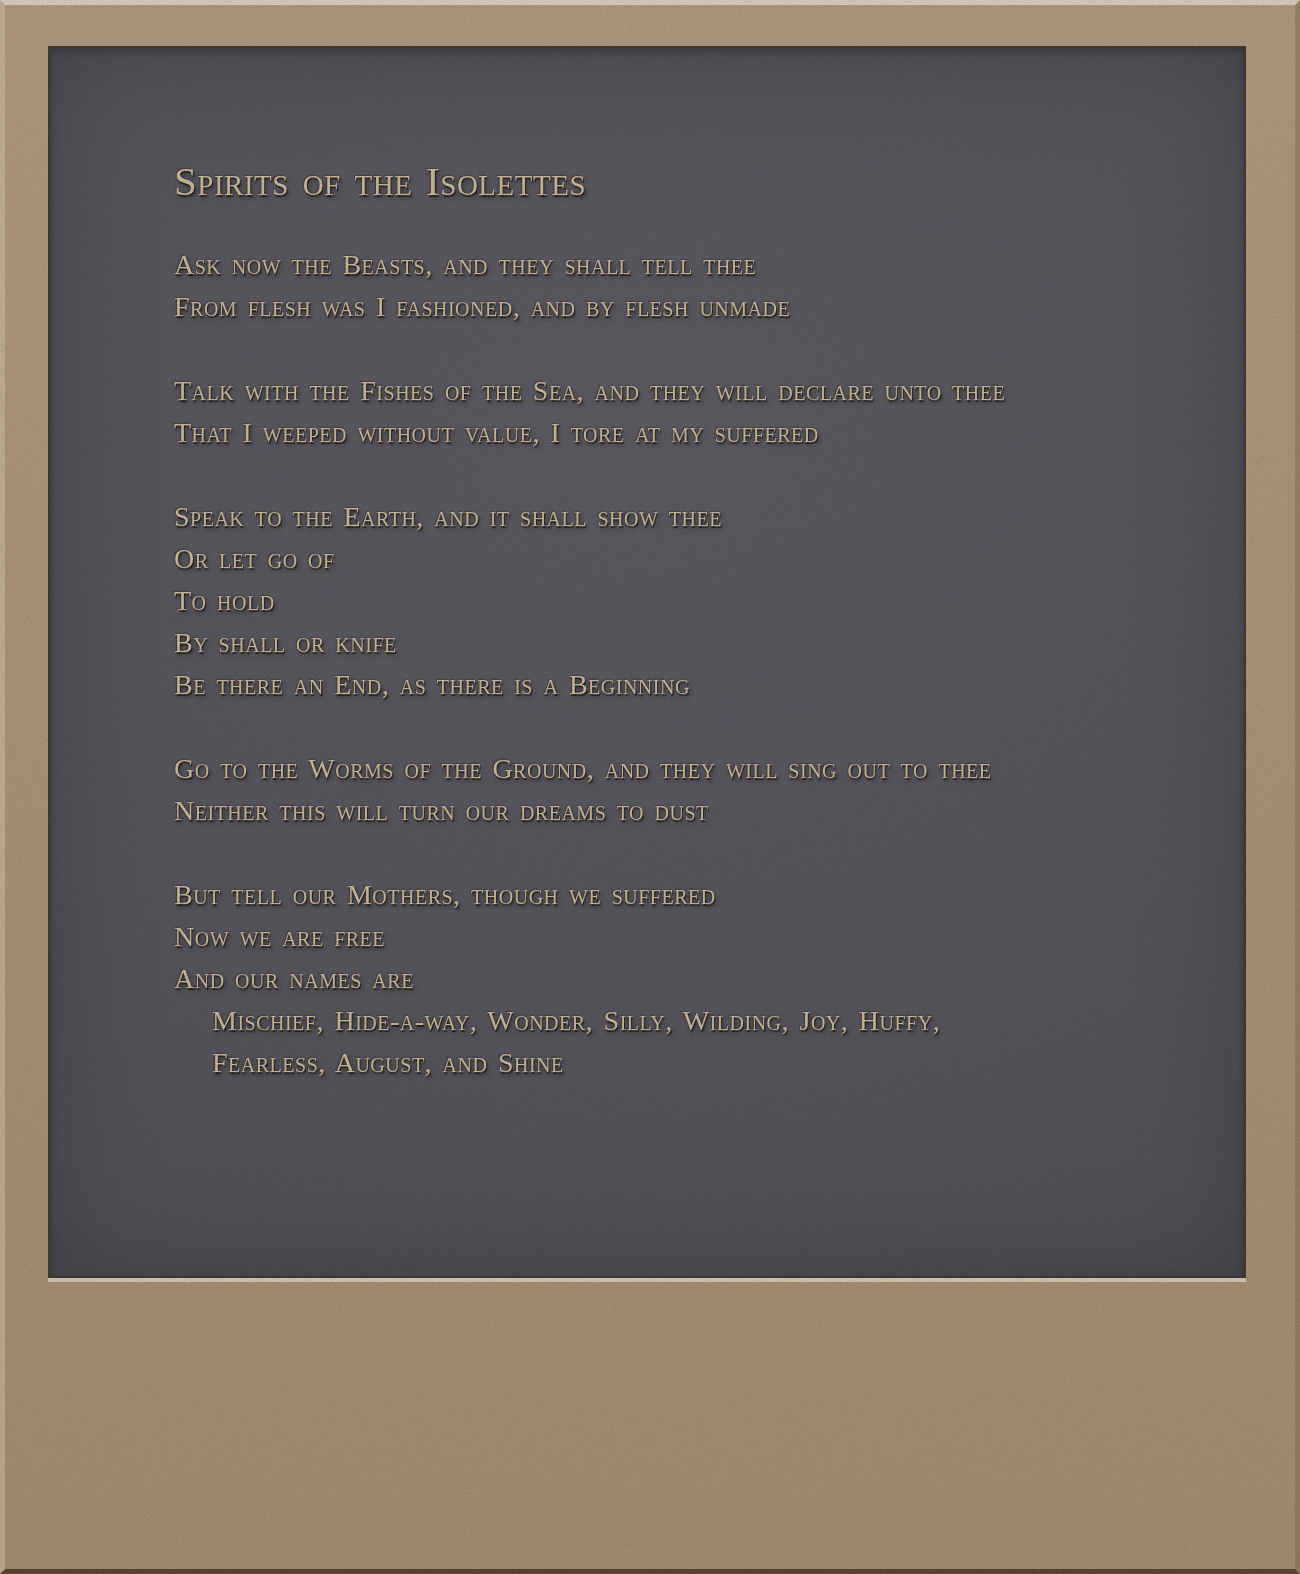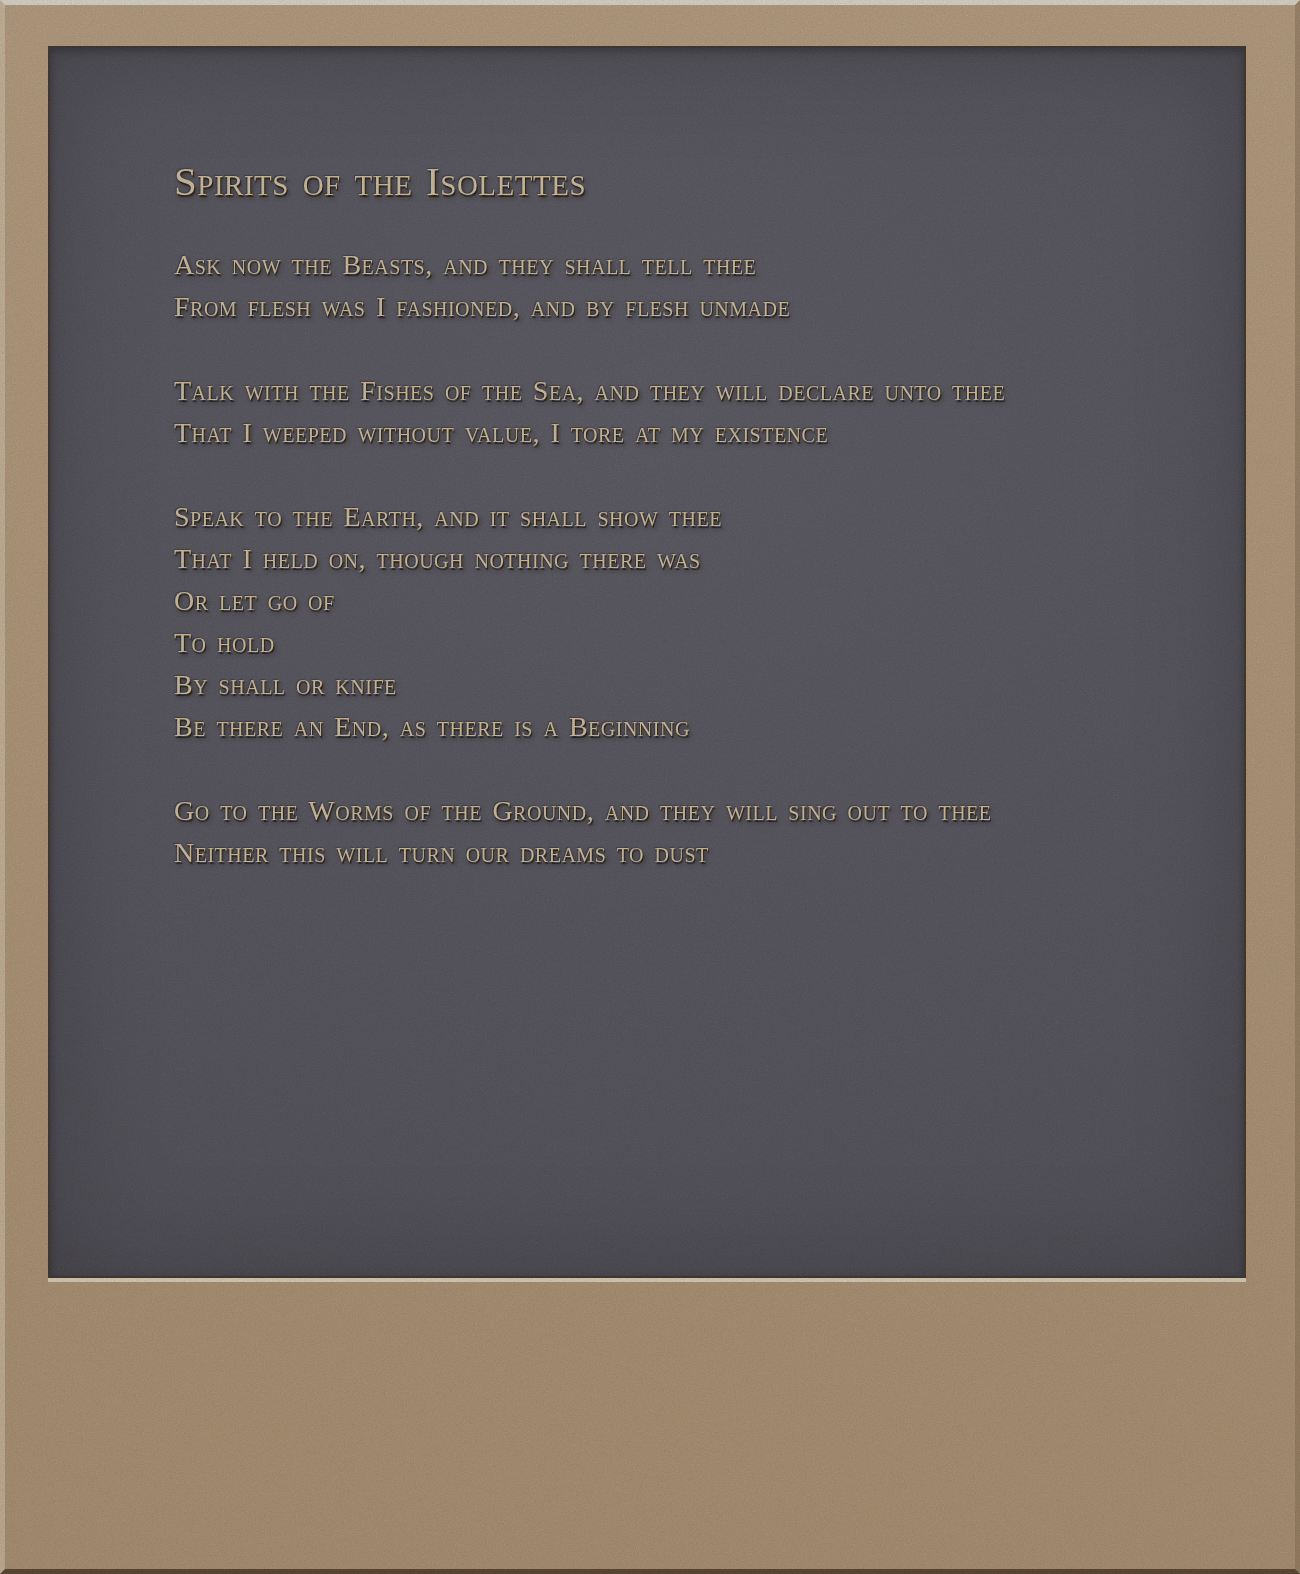--- a/index.html
+++ b/index.html
@@ -88,33 +88,39 @@
   <div class="slab">
     <div class="poem">
       <div class="poem-title">Spirits of the Isolettes</div>
       <div>
           <div class="stanza">
             <div class="line">Ask now the Beasts, and they shall tell thee</div>
             <div class="line">From flesh was I fashioned, and by flesh unmade</div>
           </div>
           <div class="stanza">
             <div class="line">Talk with the Fishes of the Sea, and they will declare unto thee</div>
-            <div class="line">That I weeped without value, I tore at my existence</div>
+            <div class="line">That I weeped without value, I tore at my suffered</div>
           </div>
           <div class="stanza">
             <div class="line">Speak to the Earth, and it shall show thee</div>
-            <div class="line">That I held on, though nothing there was</div>
             <div class="line">Or let go of</div>
             <div class="line">To hold</div>
             <div class="line">By shall or knife</div>
             <div class="line">Be there an End, as there is a Beginning</div>
           </div>
           <div class="stanza">
             <div class="line">Go to the Worms of the Ground, and they will sing out to thee</div>
             <div class="line">Neither this will turn our dreams to dust</div>
+          </div>
+          <div class="stanza">
+            <div class="line">But tell our Mothers, though we suffered</div>
+            <div class="line">Now we are free</div>
+            <div class="line">And our names are</div>
+            <div class="line indent">Mischief, Hide-a-way, Wonder, Silly, Wilding, Joy, Huffy,</div>
+            <div class="line indent">Fearless, August, and Shine</div>
           </div>
         </div>
     </div>
   </div>
 
   <svg class="grain" width="1300" height="1574" xmlns="http://www.w3.org/2000/svg">
     <filter id="noiseDark">
       <feTurbulence type="fractalNoise" baseFrequency="0.9" numOctaves="2" stitchTiles="stitch" result="t"></feTurbulence>
       <feColorMatrix in="t" type="matrix" values="0 0 0 0 0  0 0 0 0 0  0 0 0 0 0  0.55 0.55 0.55 0 0"></feColorMatrix>
     </filter>

